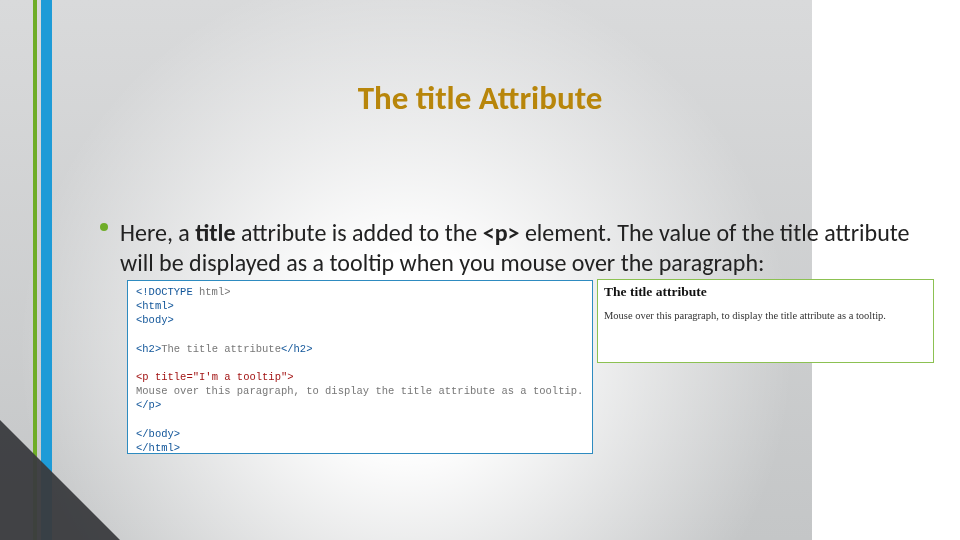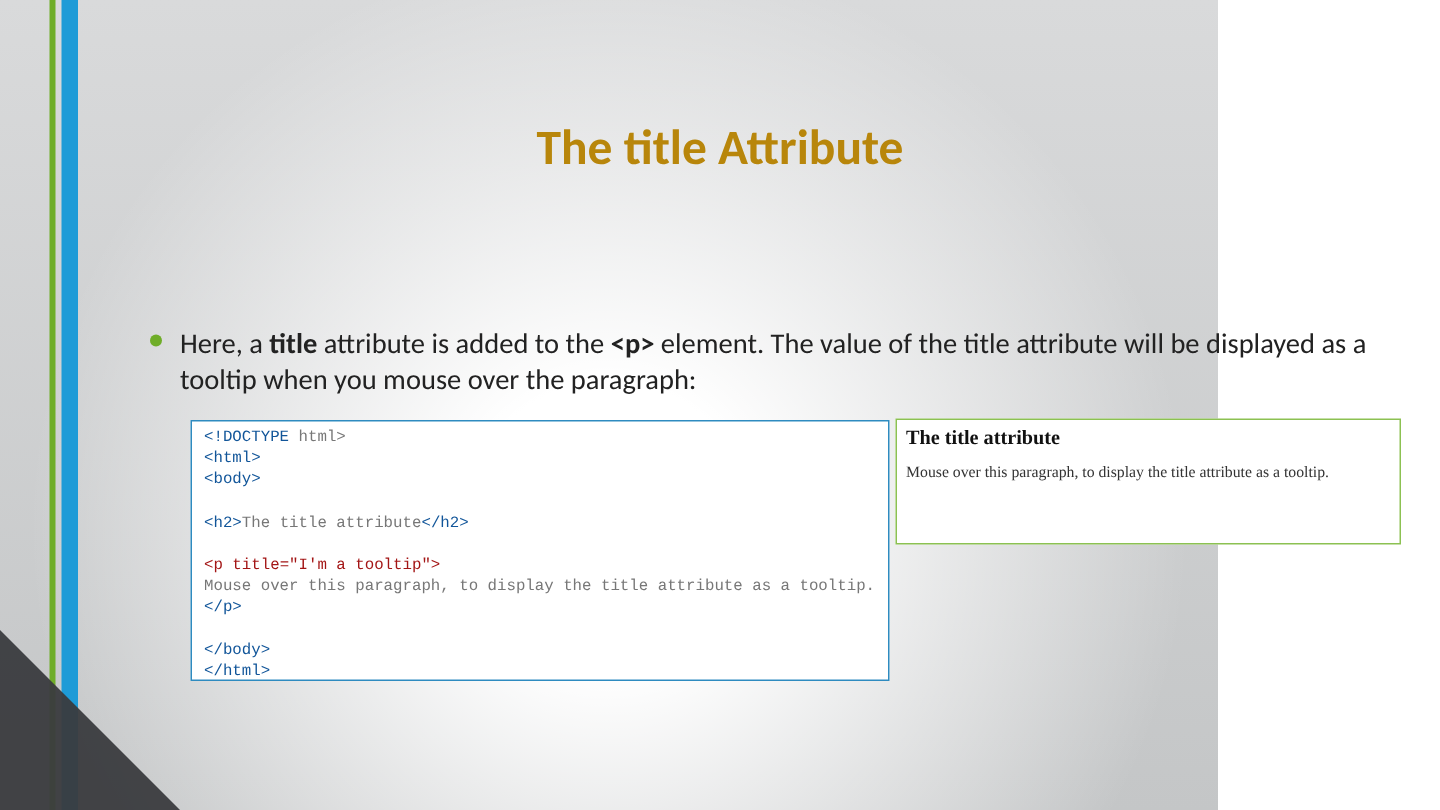--- a/index.html
+++ b/index.html
@@ -10,21 +10,21 @@
   
   .rule-green{position:absolute;left:33px;top:0;width:4px;height:540px;background:#6fad28}
   .rule-blue {position:absolute;left:41px;top:0;width:11px;height:540px;background:#1e9bd7}
   
   .corner{position:absolute;left:0;bottom:0;width:0;height:0;
     border-left:120px solid #3a3b3e;border-top:120px solid transparent;opacity:.95}
   
   .title{position:absolute;left:0;top:78px;width:960px;text-align:center;
     font-size:33px;font-weight:700;color:#b8860b}
   
-  .body{position:absolute;left:120px;top:218px;width:800px;font-size:19px;color:#222;line-height:1.25}
+  .body{position:absolute;left:120px;top:218px;width:800px;font-size:24px;color:#222;line-height:1.25}
   .bullet-dot{position:absolute;left:-20px;top:5px;width:8px;height:8px;border-radius:50%;background:#6fad28}
   .body b{font-weight:700}
   
   .code-panel{position:absolute;left:127px;top:280px;width:448px;height:164px;
     background:#fff;border:1px solid #2e8bc0;padding:4px 8px;
     font-family:Liberation Mono, monospace;font-size:10.5px;line-height:1.35;white-space:pre;color:#777}
   .code-panel .kw{color:#115599}
   .code-panel .tag{color:#a31515}
   
   .out-panel{position:absolute;left:597px;top:279px;width:323px;height:74px;

